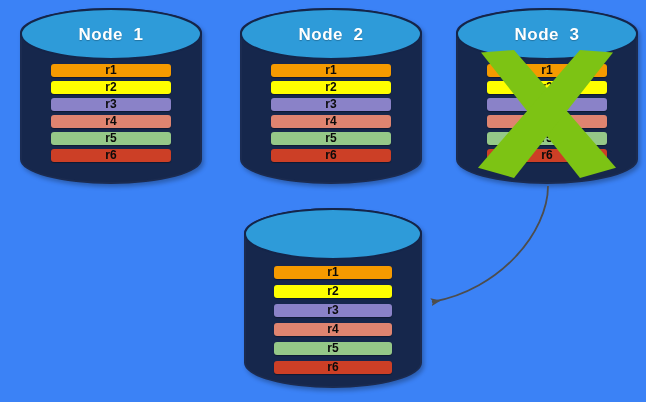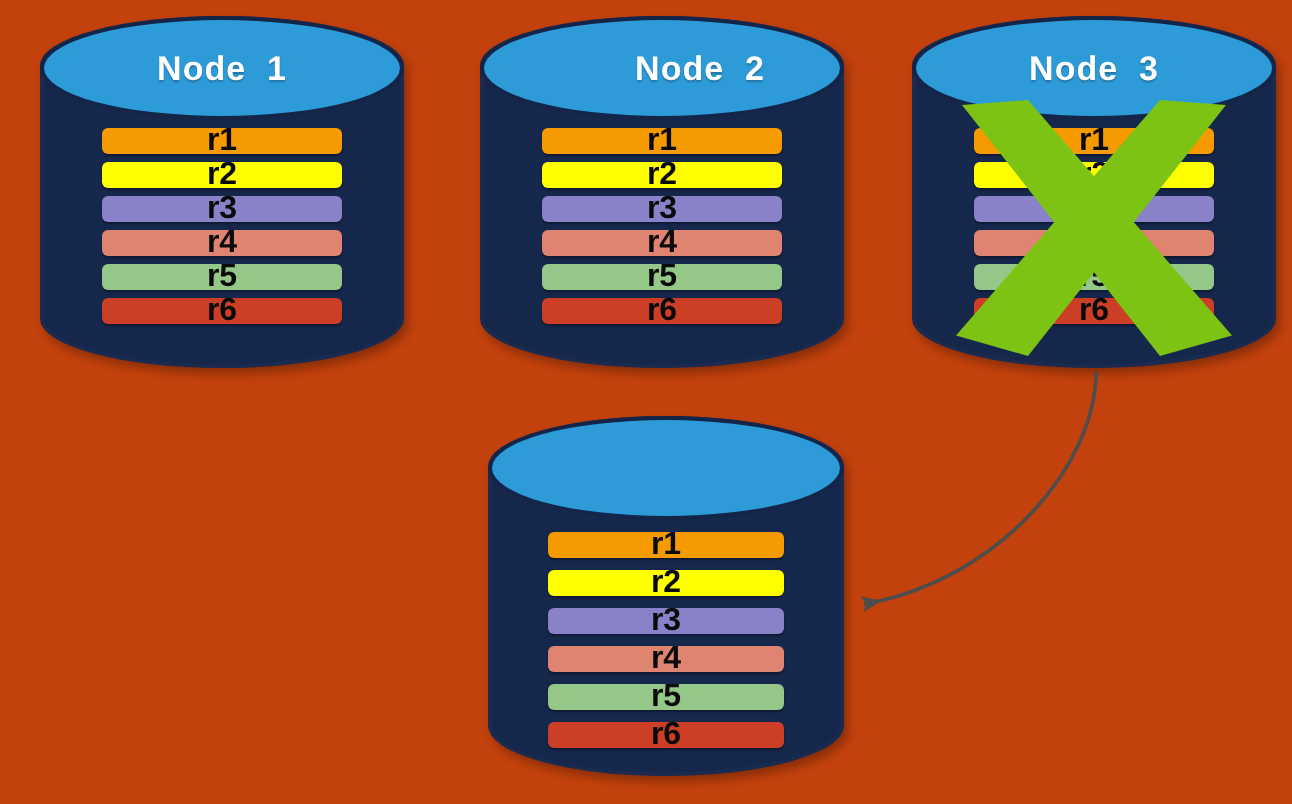--- a/index.html
+++ b/index.html
@@ -7,21 +7,21 @@
     padding: 0;
     background: #ffffff;
   }
   body {
     font-family: "Liberation Sans", sans-serif;
   }
   #canvas {
     position: relative;
     width: 646px;
     height: 402px;
-    background: #c2410c;
+    background: #3b82f6;
     overflow: hidden;
   }
 
   
   .node {
     position: absolute;
   }
   .node-body {
     position: absolute;
     left: 0;
@@ -61,21 +61,21 @@
     position: absolute;
     left: 0;
     width: 100%;
   }
   .row {
     position: relative;
     margin: 0 auto;
     border-radius: 3px;
     color: #0a0a0a;
     font-weight: bold;
-    font-size: 16px;
+    font-size: 12px;
     text-align: center;
     line-height: 13px;
     height: 13px;
     box-sizing: border-box;
     box-shadow: 0 1px 1px rgba(0,0,0,0.35);
   }
 
   
   .cross {
     position: absolute;
@@ -107,21 +107,21 @@
           <div class="row" style="background: rgb(255, 255, 0); width: 120px; margin-top: 4px;">r2</div>
           <div class="row" style="background: rgb(138, 130, 200); width: 120px; margin-top: 4px;">r3</div>
           <div class="row" style="background: rgb(223, 132, 112); width: 120px; margin-top: 4px;">r4</div>
           <div class="row" style="background: rgb(149, 200, 136); width: 120px; margin-top: 4px;">r5</div>
           <div class="row" style="background: rgb(204, 63, 38); width: 120px; margin-top: 4px;">r6</div>
         </div>
       </div>
       <div class="node" style="left: 240px; top: 8px; width: 182px; height: 176px;">
         <div class="node-body"></div>
         <div class="node-top"></div>
-        <div class="node-title" style="top: 17px; margin-left: 19px;">Node  2</div>
+        <div class="node-title" style="top: 17px;">Node  2</div>
         <div class="rows" style="top: 56px;">
           <div class="row" style="background: rgb(245, 154, 0); width: 120px; margin-top: 0px;">r1</div>
           <div class="row" style="background: rgb(255, 255, 0); width: 120px; margin-top: 4px;">r2</div>
           <div class="row" style="background: rgb(138, 130, 200); width: 120px; margin-top: 4px;">r3</div>
           <div class="row" style="background: rgb(223, 132, 112); width: 120px; margin-top: 4px;">r4</div>
           <div class="row" style="background: rgb(149, 200, 136); width: 120px; margin-top: 4px;">r5</div>
           <div class="row" style="background: rgb(204, 63, 38); width: 120px; margin-top: 4px;">r6</div>
         </div>
       </div>
       <div class="node" style="left: 456px; top: 8px; width: 182px; height: 176px;">

